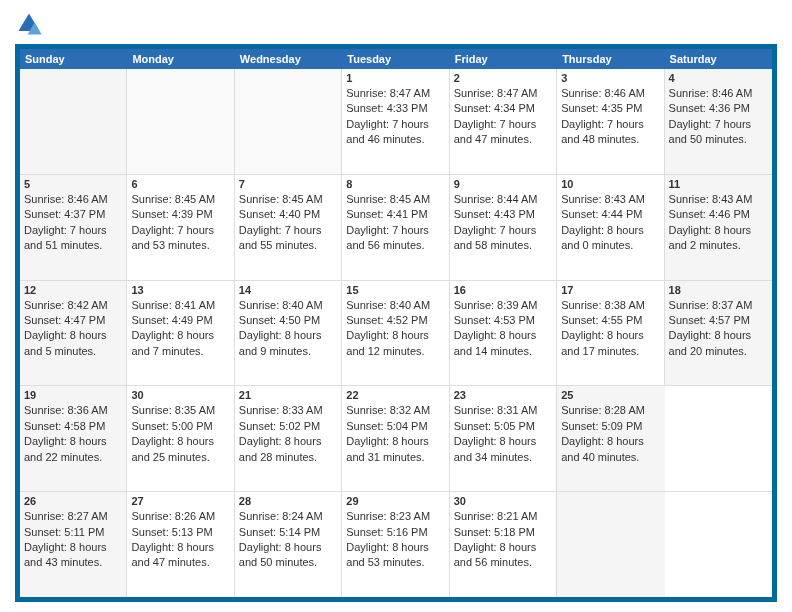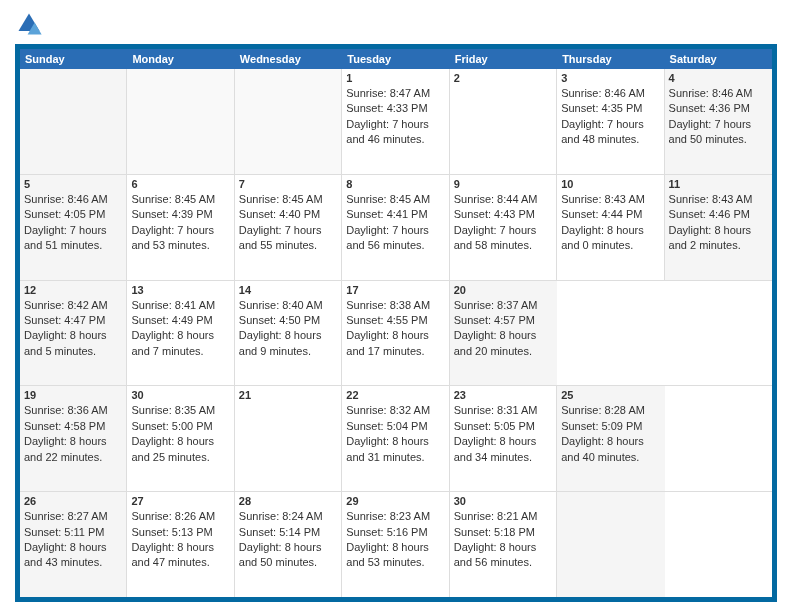--- a/index.html
+++ b/index.html
@@ -160,39 +160,42 @@
           <div class="cal-cell empty"></div>
           <div class="cal-cell empty"></div>
           <div class="cal-cell">
             <div class="day-number">1</div>
             <div class="day-info">Sunrise: 8:47 AM
 Sunset: 4:33 PM
 Daylight: 7 hours and 46 minutes.</div>
           </div>
           <div class="cal-cell">
             <div class="day-number">2</div>
+            <div class="day-info">Sunrise: 8:47 AM
+Sunset: 4:34 PM
+Daylight: 7 hours and 47 minutes.</div>
           </div>
           <div class="cal-cell">
             <div class="day-number">3</div>
             <div class="day-info">Sunrise: 8:46 AM
 Sunset: 4:35 PM
 Daylight: 7 hours and 48 minutes.</div>
           </div>
           <div class="cal-cell saturday">
             <div class="day-number">4</div>
             <div class="day-info">Sunrise: 8:46 AM
 Sunset: 4:36 PM
 Daylight: 7 hours and 50 minutes.</div>
           </div>
         </div>
         <div class="cal-row">
           <div class="cal-cell sunday">
             <div class="day-number">5</div>
             <div class="day-info">Sunrise: 8:46 AM
-Sunset: 4:05 PM
+Sunset: 4:37 PM
 Daylight: 7 hours and 51 minutes.</div>
           </div>
           <div class="cal-cell">
             <div class="day-number">6</div>
             <div class="day-info">Sunrise: 8:45 AM
 Sunset: 4:39 PM
 Daylight: 7 hours and 53 minutes.</div>
           </div>
           <div class="cal-cell">
             <div class="day-number">7</div>
@@ -238,47 +241,62 @@
 Sunset: 4:49 PM
 Daylight: 8 hours and 7 minutes.</div>
           </div>
           <div class="cal-cell">
             <div class="day-number">14</div>
             <div class="day-info">Sunrise: 8:40 AM
 Sunset: 4:50 PM
 Daylight: 8 hours and 9 minutes.</div>
           </div>
           <div class="cal-cell">
+            <div class="day-number">15</div>
+            <div class="day-info">Sunrise: 8:40 AM
+Sunset: 4:52 PM
+Daylight: 8 hours and 12 minutes.</div>
+          </div>
+          <div class="cal-cell">
+            <div class="day-number">16</div>
+            <div class="day-info">Sunrise: 8:39 AM
+Sunset: 4:53 PM
+Daylight: 8 hours and 14 minutes.</div>
+          </div>
+          <div class="cal-cell">
             <div class="day-number">17</div>
             <div class="day-info">Sunrise: 8:38 AM
 Sunset: 4:55 PM
 Daylight: 8 hours and 17 minutes.</div>
           </div>
           <div class="cal-cell saturday">
-            <div class="day-number">20</div>
+            <div class="day-number">18</div>
             <div class="day-info">Sunrise: 8:37 AM
 Sunset: 4:57 PM
 Daylight: 8 hours and 20 minutes.</div>
           </div>
         </div>
         <div class="cal-row">
           <div class="cal-cell sunday">
             <div class="day-number">19</div>
             <div class="day-info">Sunrise: 8:36 AM
 Sunset: 4:58 PM
 Daylight: 8 hours and 22 minutes.</div>
           </div>
           <div class="cal-cell">
             <div class="day-number">30</div>
             <div class="day-info">Sunrise: 8:35 AM
 Sunset: 5:00 PM
 Daylight: 8 hours and 25 minutes.</div>
           </div>
           <div class="cal-cell">
             <div class="day-number">21</div>
+            <div class="day-info">Sunrise: 8:33 AM
+Sunset: 5:02 PM
+Daylight: 8 hours and 28 minutes.</div>
           </div>
           <div class="cal-cell">
             <div class="day-number">22</div>
             <div class="day-info">Sunrise: 8:32 AM
 Sunset: 5:04 PM
 Daylight: 8 hours and 31 minutes.</div>
           </div>
           <div class="cal-cell">
             <div class="day-number">23</div>
             <div class="day-info">Sunrise: 8:31 AM

